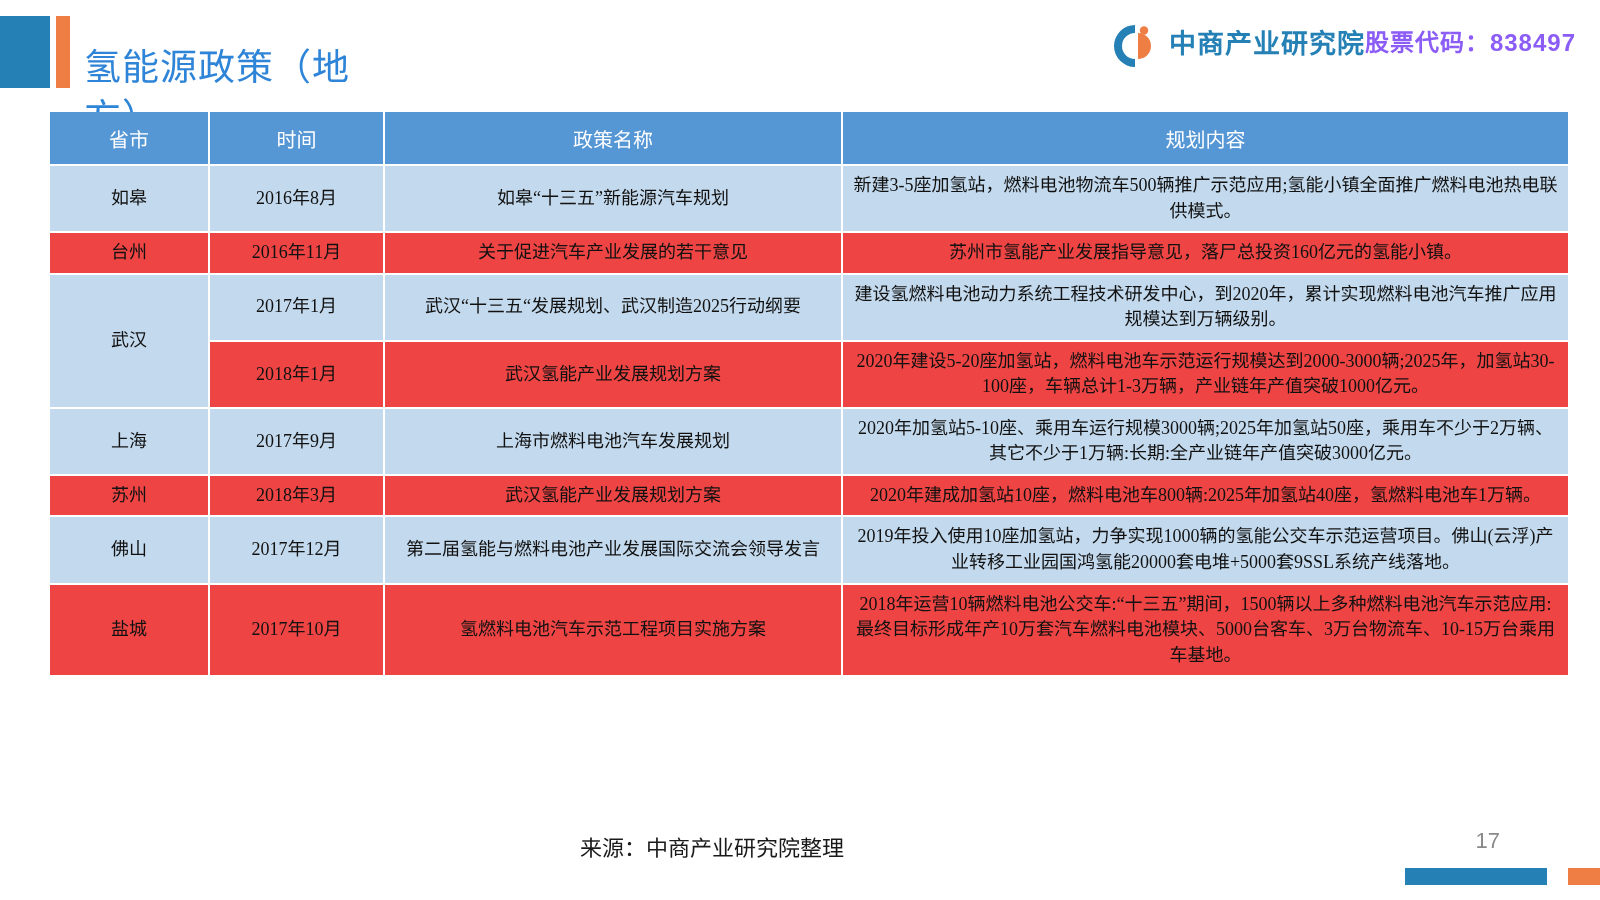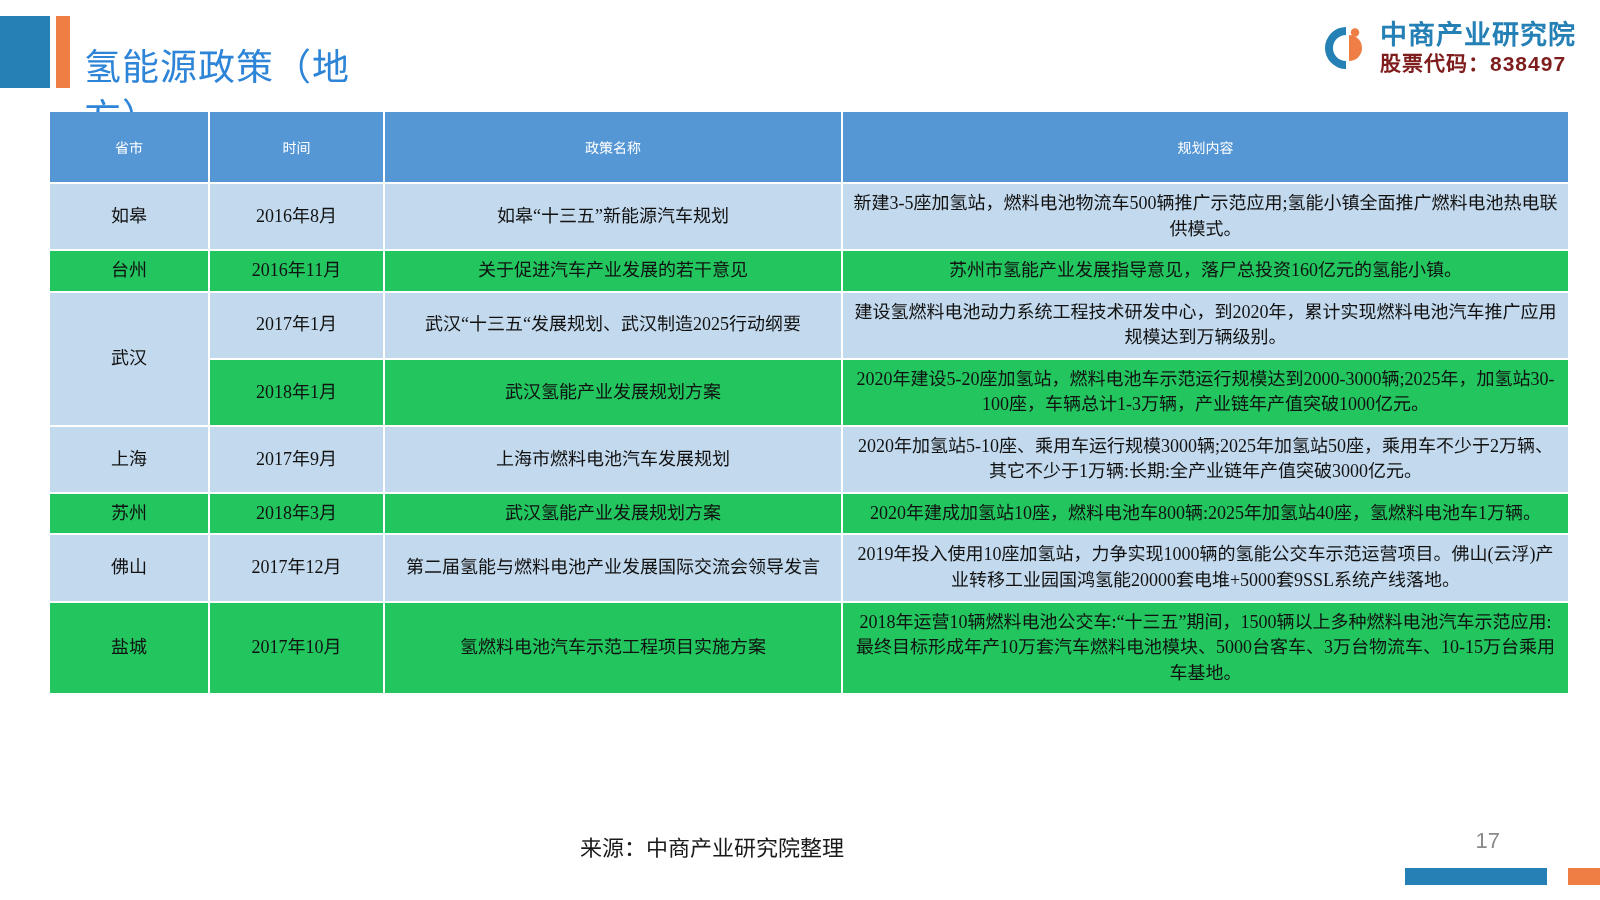--- a/index.html
+++ b/index.html
@@ -59,37 +59,37 @@
     gap: 10px;
   }
   #logo-mark {
     width: 48px;
     height: 48px;
     position: relative;
     flex: none;
   }
   #logo-text {
     display: flex;
-    flex-direction: column;
+    flex-direction: row;
     justify-content: center;
     line-height: 1;
   }
   #logo-name {
     font-family: "Liberation Sans", "DejaVu Sans", sans-serif;
     font-size: 27px;
     font-weight: bold;
     color: #2580B5;
     letter-spacing: 1px;
     margin-bottom: 4px;
   }
   #logo-code {
     font-family: "Liberation Sans", "DejaVu Sans", sans-serif;
-    font-size: 21px;
+    font-size: 24px;
     font-weight: bold;
-    color: #7f1d1d;
+    color: #8b5cf6;
     letter-spacing: 1px;
   }
 
   
   #policy-table {
     position: absolute;
     left: 48px;
     top: 110px;
     width: 1512px;
     border-collapse: separate;
@@ -98,37 +98,37 @@
   }
   #policy-table col.c-province { width: 158px; }
   #policy-table col.c-time     { width: 173px; }
   #policy-table col.c-name     { width: 456px; }
   #policy-table col.c-content  { width: 725px; }
 
   #policy-table thead th {
     background: #5596D5;
     color: #ffffff;
     font-family: "Liberation Sans", "DejaVu Sans", sans-serif;
-    font-size: 14px;
+    font-size: 20px;
     font-weight: 400;
     height: 44px;
     text-align: center;
     vertical-align: middle;
-    padding: 13px;
+    padding: 4px;
   }
 
   #policy-table tbody td {
     font-size: 18px;
     color: #111111;
     vertical-align: middle;
     padding: 7px 10px;
     line-height: 1.42;
   }
   #policy-table tbody tr.odd  > td { background: #C3D9ED; }
-  #policy-table tbody tr.even > td { background: #22c55e; }
+  #policy-table tbody tr.even > td { background: #ef4444; }
 
   td.province, td.time, td.pname {
     text-align: center;
   }
   td.content {
     text-align: center;
     padding-left: 14px;
     padding-right: 14px;
   }
   td.province { font-size: 19px; margin-left: 13px; }

